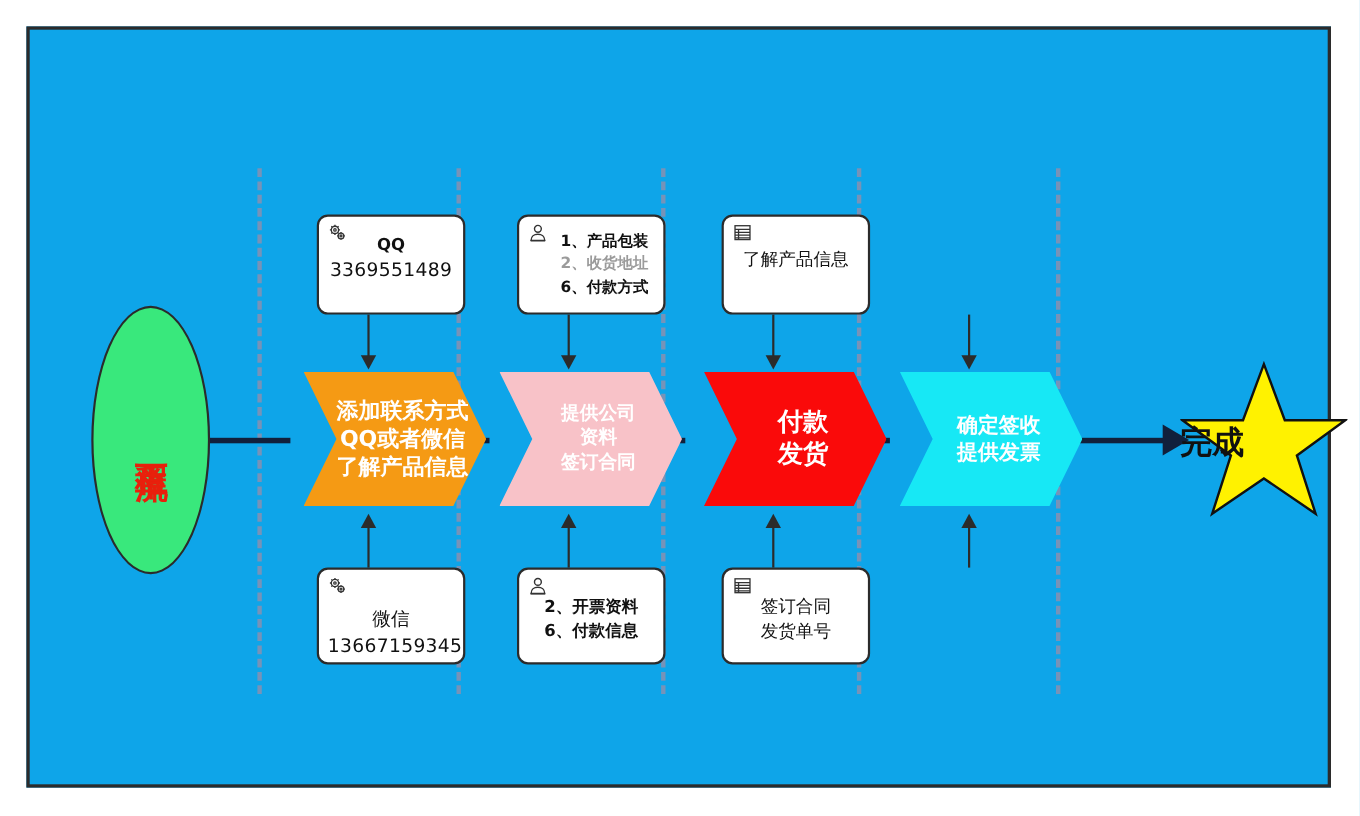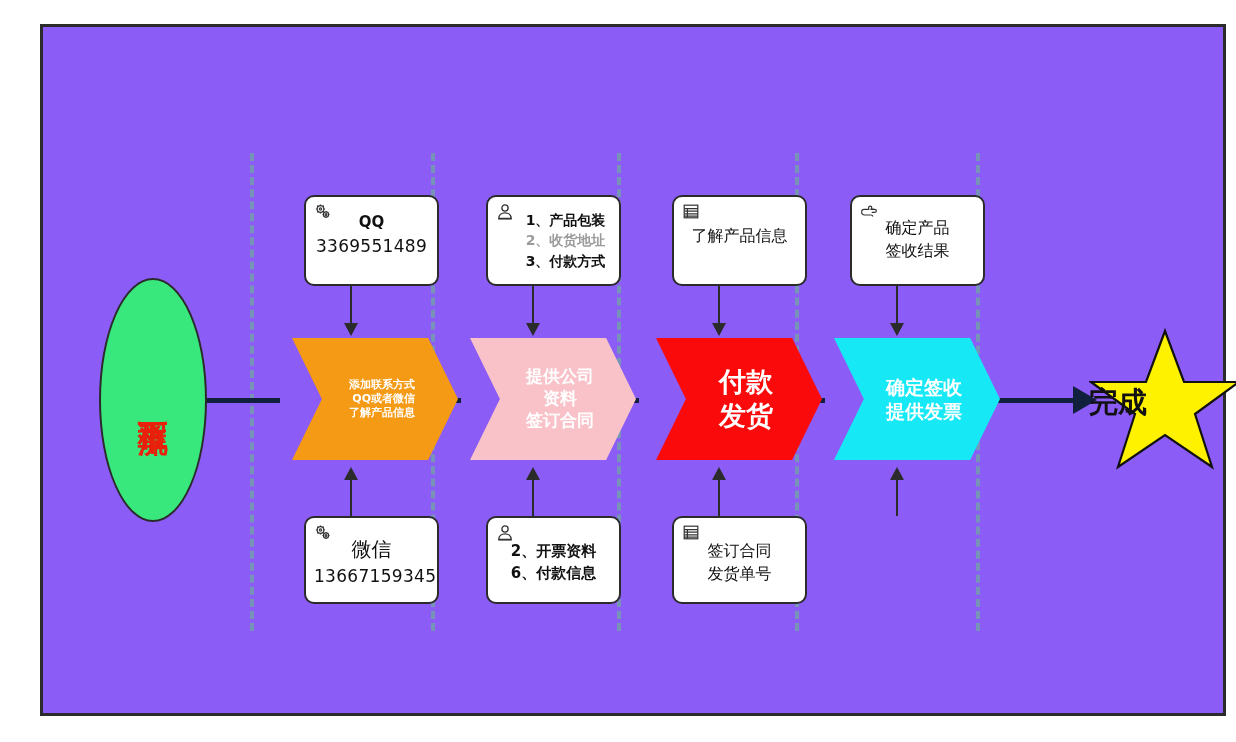--- a/index.html
+++ b/index.html
@@ -12,27 +12,27 @@
   }
   #canvas {
     position: relative;
     width: 1236px;
     height: 742px;
     background: #ffffff;
     overflow: hidden;
   }
   .outer-frame {
     position: absolute;
-    left: 40px;
+    left: 24px;
     top: 24px;
     width: 1186px;
     height: 692px;
     border: 3px solid #2b2b2b;
     box-sizing: border-box;
-    background: #8b5cf6;
+    background: #0ea5e9;
   }
 
   
   .divider {
     position: absolute;
     top: 126px;
     width: 0;
     height: 478px;
     border-left: 4px dashed #7793b8;
   }
@@ -95,25 +95,25 @@
   }
   .chev .ctext {
     color: #ffffff;
     font-weight: bold;
     text-align: center;
     line-height: 1.28;
     font-family: "DejaVu Sans", sans-serif;
     padding-left: 14px;
   }
   .chev-1 { left: 249px; background: #F59A14; }
-  .chev-1 .ctext { font-size: 11px; text-align: right; }
+  .chev-1 .ctext { font-size: 20px; }
   .chev-2 { left: 427px; background: #F8C2C8; }
   .chev-2 .ctext { font-size: 17px; }
   .chev-3 { left: 613px; background: #FA0A0A; }
-  .chev-3 .ctext { font-size: 27px; line-height: 1.25; }
+  .chev-3 .ctext { font-size: 23px; line-height: 1.25; }
   .chev-4 { left: 791px; background: #17E8F5; }
   .chev-4 .ctext { font-size: 19px; }
 
   
   .dbox {
     position: absolute;
     width: 135px;
     background: #ffffff;
     border: 2px solid #2b2b2b;
     border-radius: 10px;
@@ -255,40 +255,40 @@
       <span class="ico">
         <svg width="20" height="20" viewBox="0 0 20 20" fill="none" stroke="#333" stroke-width="1.2">
           <circle cx="7.5" cy="7" r="3.3"></circle>
             <circle cx="7.5" cy="7" r="1.1"></circle>
           <path d="M7.5 2.4v1.3M7.5 10.3v1.3M2.9 7h1.3M10.8 7h1.3M4.2 3.7l.9.9M9.9 9.4l.9.9M10.8 3.7l-.9.9M5.1 9.4l-.9.9"></path>
           <circle cx="13" cy="12.5" r="2.6"></circle>
             <circle cx="13" cy="12.5" r=".9"></circle>
           <path d="M13 9v1M13 15v1M9.5 12.5h1M15.5 12.5h1"></path>
         </svg>
       </span>
-      <div class="body" style="margin-top:8px; font-size:20px;">
+      <div class="body" style="margin-top:24px; font-size:17px;">
         <div class="line">微信</div>
       </div>
       <div class="body num">
         <div class="line">13667159345</div>
       </div>
     </div>
 
     <div class="dbox dbox-top box-c2t">
       <span class="ico">
         <svg width="20" height="20" viewBox="0 0 20 20" fill="none" stroke="#333" stroke-width="1.3">
           <circle cx="10" cy="6" r="3.1"></circle>
           <path d="M3.8 16.5c0-3.6 2.8-5.6 6.2-5.6s6.2 2 6.2 5.6z"></path>
           <path d="M3.4 16.8h13.2"></path>
         </svg>
       </span>
       <div class="body bold listline" style="margin-top:4px; padding-left:24px;">
         <div class="line">1、产品包装</div>
         <div class="line dim">2、收货地址</div>
-        <div class="line">3、付款方式</div>
+        <div class="line">6、付款方式</div>
       </div>
     </div>
 
     <div class="vconn" style="left:489px; top:259px; height:43px;"></div>
     <div class="vhead-down" style="left:483px; top:296px;"></div>
 
     <div class="chev chev-2">
       <div class="ctext">
         <div>提供公司</div>
         <div>资料</div>
@@ -344,33 +344,20 @@
           <rect x="3.2" y="3.2" width="13.6" height="12.6"></rect>
           <path d="M3.2 6.6h13.6M3.2 9.2h13.6M3.2 11.8h13.6M3.2 14.2h13.6M6.4 6.6v9.2"></path>
         </svg>
       </span>
       <div class="body" style="margin-top:12px; font-size:16px;">
         <div class="line">签订合同</div>
         <div class="line">发货单号</div>
       </div>
     </div>
 
-    <div class="dbox dbox-top box-c4t">
-      <span class="ico">
-        <svg width="20" height="20" viewBox="0 0 20 20" fill="none" stroke="#333" stroke-width="1.2">
-          <path d="M2.6 9.8c0-1.4 1.1-2.5 2.5-2.5h4.6V5.6c0-.8.7-1.4 1.5-1.4s1.5.6 1.5 1.4v1.7h3.1c.9 0 1.6.7 1.6 1.5s-.7 1.5-1.6 1.5h-3.1"></path>
-          <path d="M2.6 9.8c0 1.8 1.5 3.2 3.3 3.2h6.2c.9 0 1.6.6 1.6 1.4"></path>
-          <path d="M11.2 7.3h3.6"></path>
-        </svg>
-      </span>
-      <div class="body" style="margin-top:10px; font-size:16px;">
-        <div class="line">确定产品</div>
-        <div class="line">签收结果</div>
-      </div>
-    </div>
 
     <div class="vconn" style="left:853px; top:259px; height:43px;"></div>
     <div class="vhead-down" style="left:847px; top:296px;"></div>
 
     <div class="chev chev-4">
       <div class="ctext">
         <div>确定签收</div>
         <div>提供发票</div>
       </div>
     </div>

